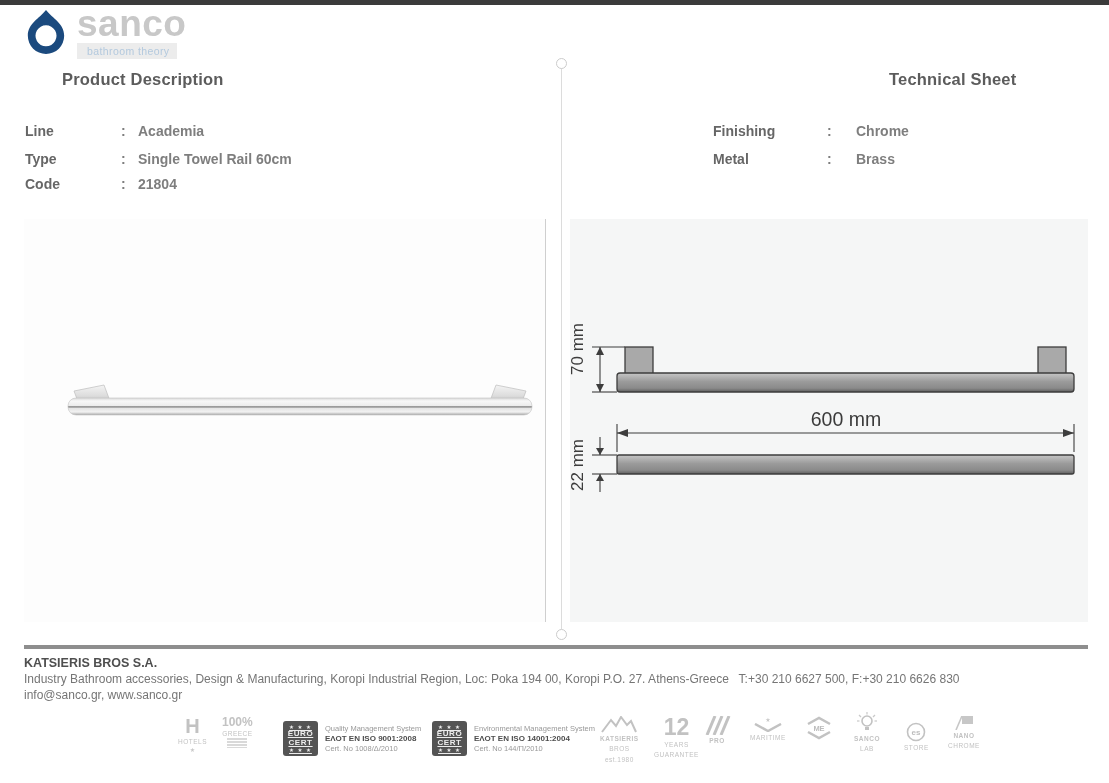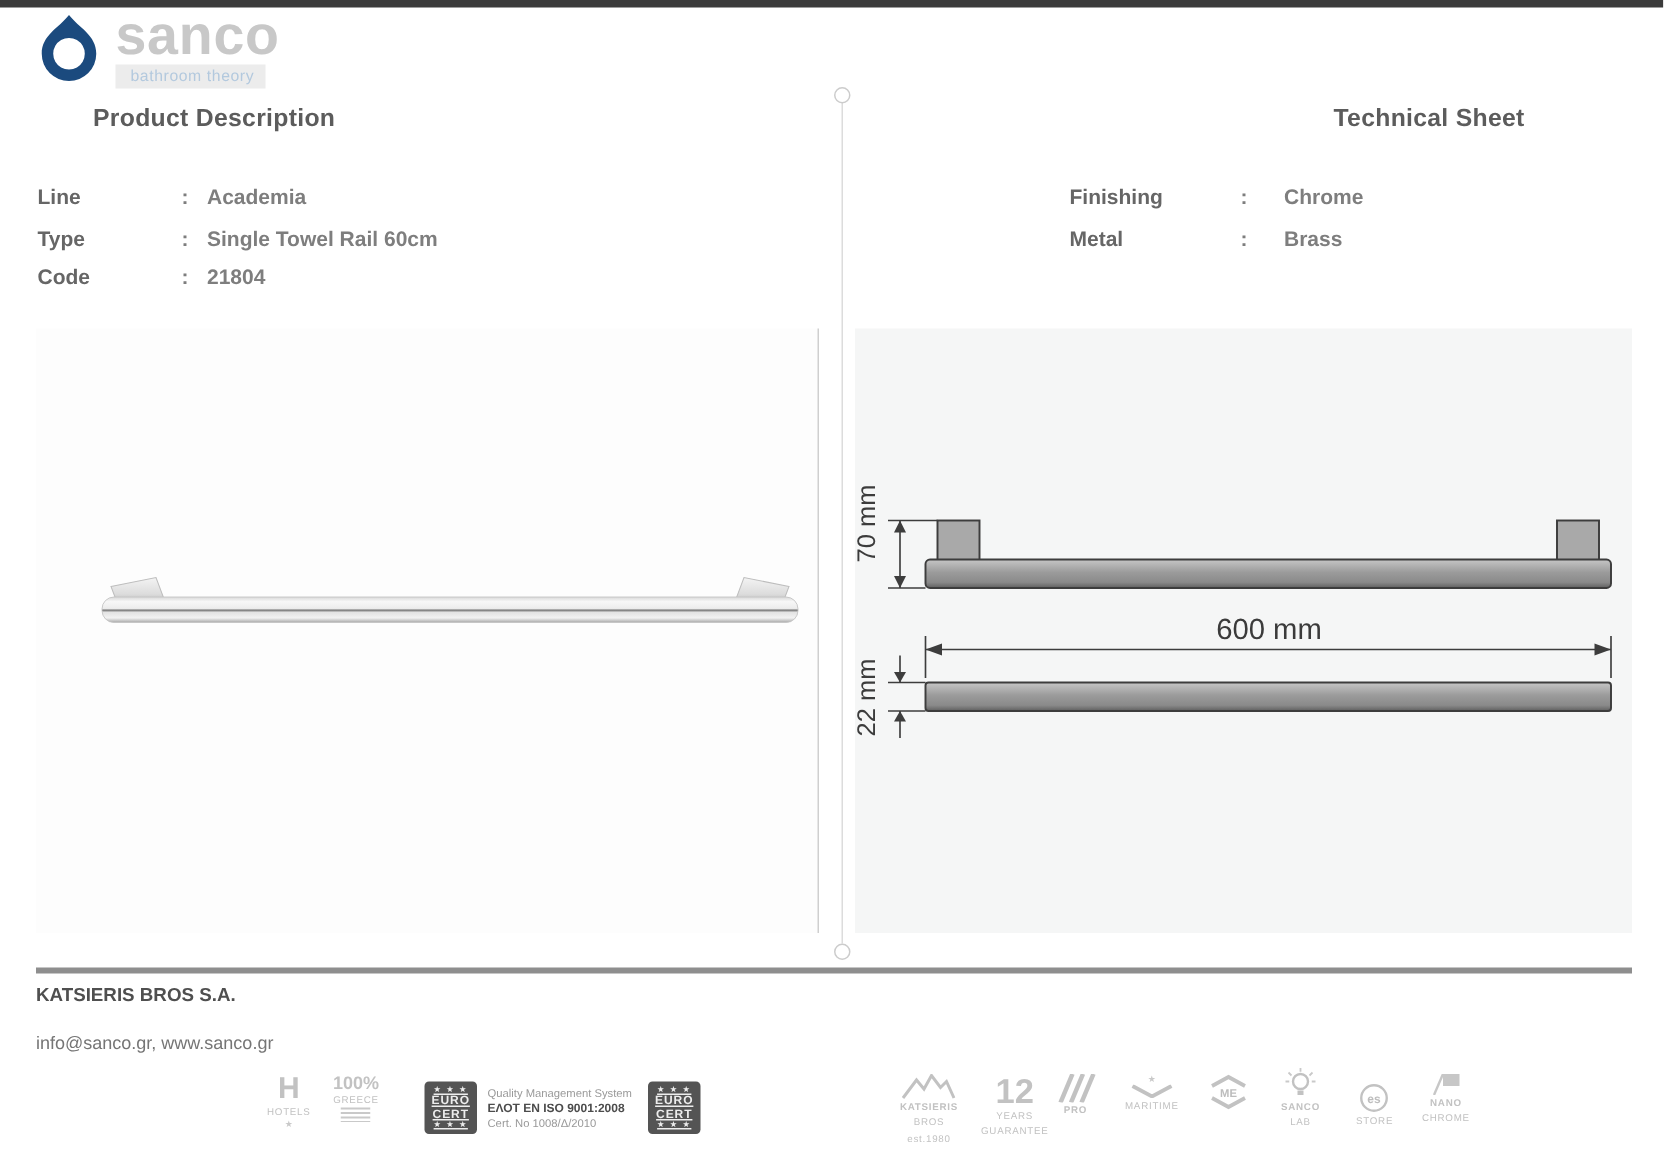--- a/index.html
+++ b/index.html
@@ -177,20 +177,21 @@
       <line x1="30" y1="218" x2="30" y2="236" stroke="#3d3d3d" stroke-width="1.1"></line>
       <line x1="30" y1="255" x2="30" y2="273" stroke="#3d3d3d" stroke-width="1.1"></line>
       <polygon points="30,236 26,229 34,229" fill="#3d3d3d"></polygon>
       <polygon points="30,255 26,262 34,262" fill="#3d3d3d"></polygon>
       <text x="13" y="272" transform="rotate(-90 13 272)" font-size="17" fill="#3c3c3c">22 mm</text>
     </svg>
   </div>
 
   <div class="footer-bar"></div>
   <div class="footer-company">KATSIERIS BROS S.A.</div>
+  <div class="footer-address">Industry Bathroom accessories, Design &amp; Manufacturing, Koropi Industrial Region, Loc: Poka 194 00, Koropi P.O. 27. Athens-Greece   T:+30 210 6627 500, F:+30 210 6626 830</div>
   <div class="footer-contact">info@sanco.gr, www.sanco.gr</div>
 
   <div class="badge" style="left:178px">
     <span class="glyph" style="font-size:20px">H</span>
     <span class="lab">HOTELS</span>
     <span class="star-sm">★</span>
   </div>
 
   <div class="badge" style="left:222px">
     <span class="glyph" style="font-size:12px">100%</span>
@@ -218,20 +219,25 @@
       <div>Cert. No 1008/Δ/2010</div>
     </div>
   </div>
 
   <div class="certrow" style="left:432px">
     <div class="cert-badge">
       <span class="cb-stars">★ ★ ★</span>
       <span class="cb-word">EURO</span>
       <span class="cb-word">CERT</span>
       <span class="cb-stars">★ ★ ★</span>
+    </div>
+    <div class="cert-text">
+      <div>Environmental Management System</div>
+      <div class="ct2">ΕΛΟΤ EN ISO 14001:2004</div>
+      <div>Cert. No 144/Π/2010</div>
     </div>
   </div>
 
   <div class="badge" style="left:600px">
     <svg width="36" height="17">
       <polyline points="1,16 10,4 15,10 20,1 26,9 30,5 35,16" fill="none" stroke="#c2c2c2" stroke-width="2"></polyline>
     </svg>
     <span class="lab b">KATSIERIS</span>
     <span class="lab">BROS</span>
     <span class="lab">est.1980</span>

